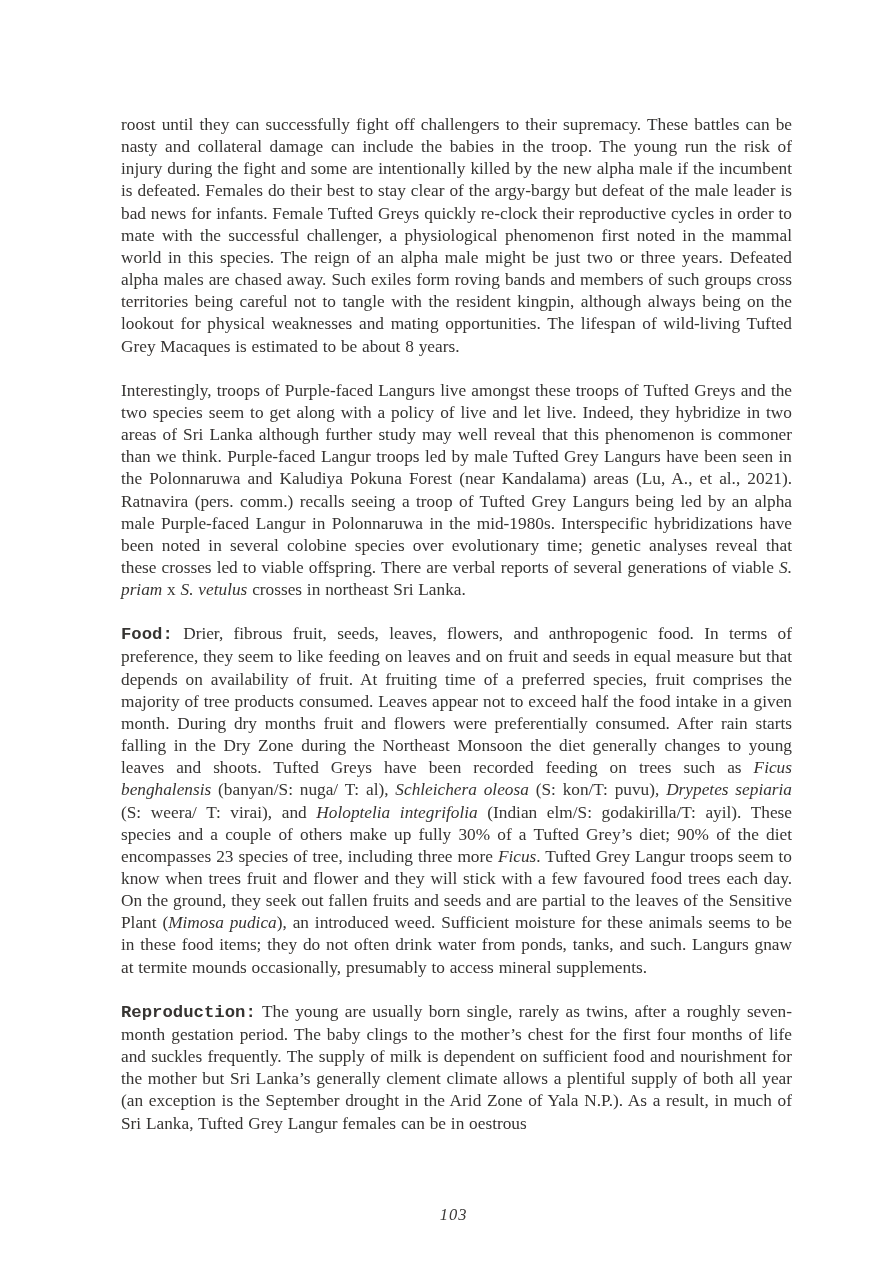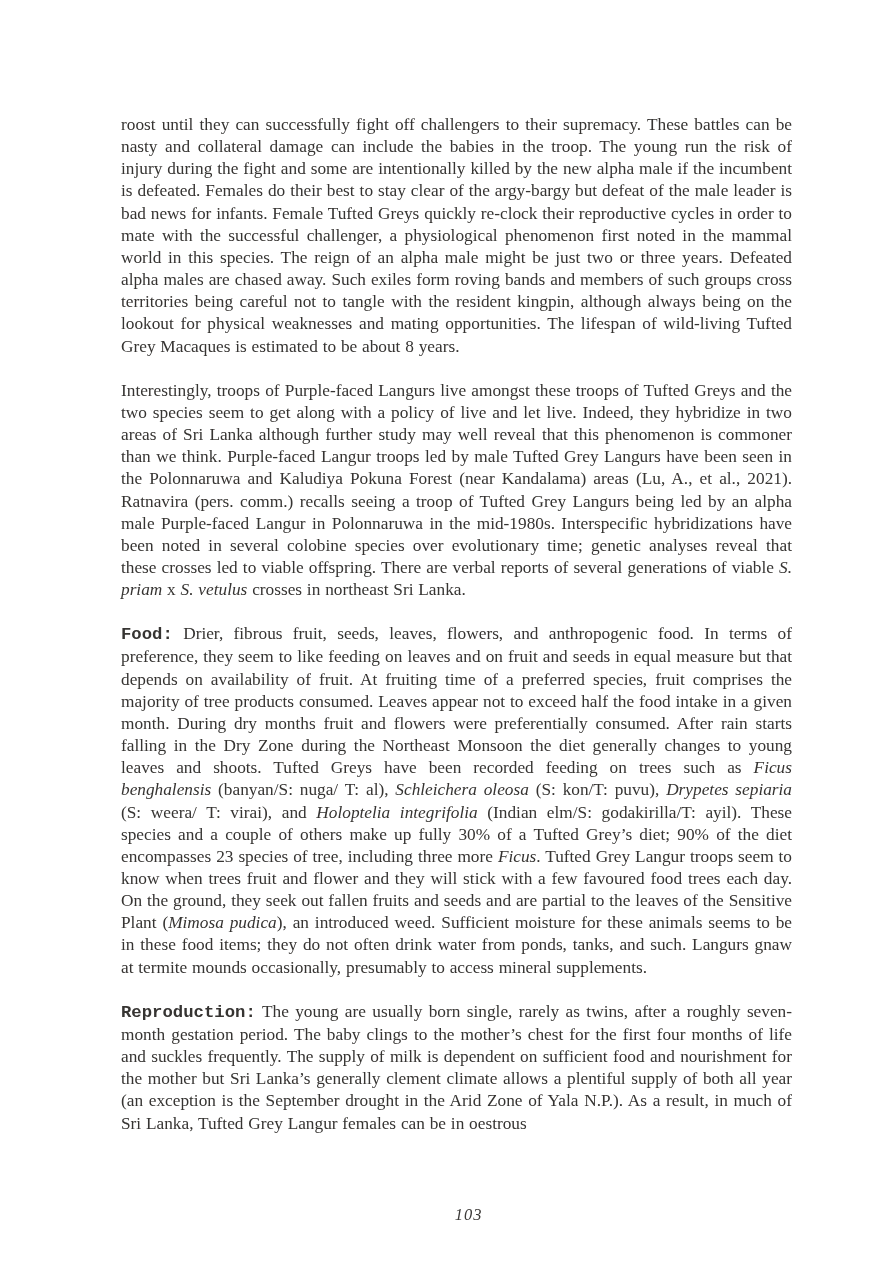--- a/index.html
+++ b/index.html
@@ -28,21 +28,21 @@
     font-size: 17.3px;
     line-height: 22.15px;
     color: #363432;
     word-spacing: 0.5px;
   }
   .r { font-style: normal; font-weight: normal; }
   .r.i { font-style: italic; }
   .r.b { font-weight: bold; font-family: Liberation Mono, monospace; }
   .footer {
     position: absolute;
-    left: 133px;
+    left: 118px;
     top: 1205px;
     width: 671px;
     text-align: center;
   }
   .page-number {
     font-size: 16.5px;
     font-style: italic;
     color: #3d3b39;
     letter-spacing: 1px;
   }

